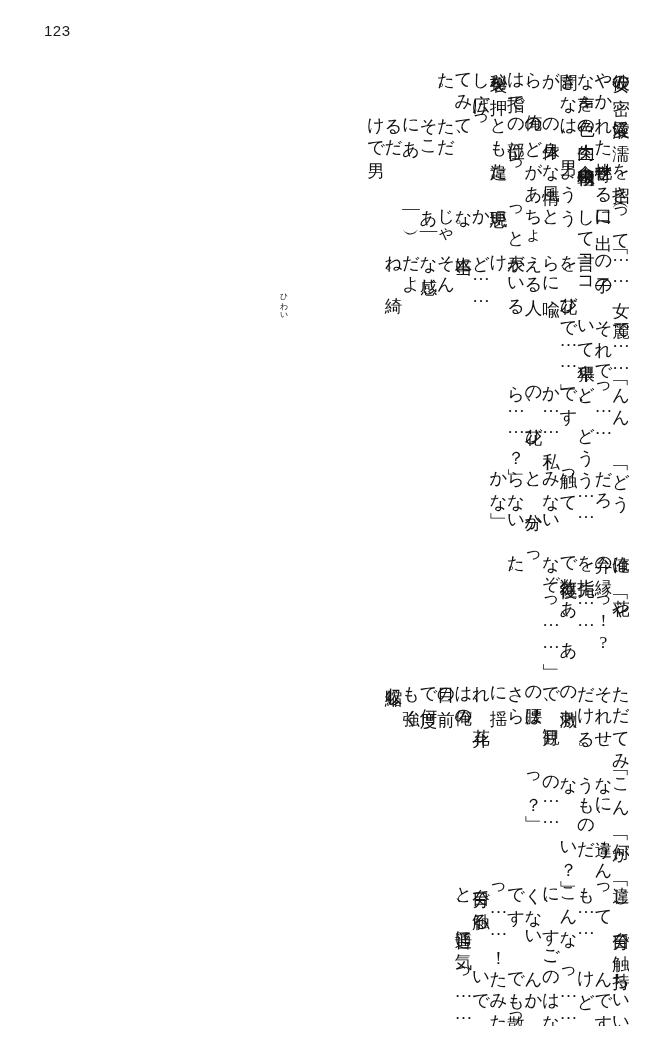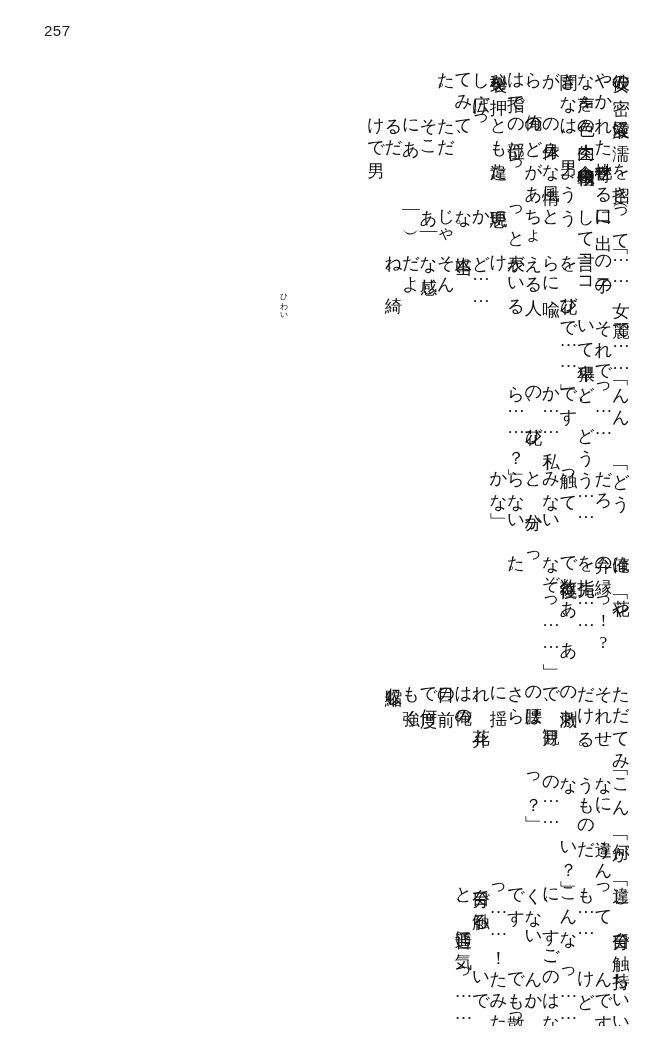--- a/index.html
+++ b/index.html
@@ -77,21 +77,21 @@
   #ruby-hanabira {
     top: 287px;
     right: 381px;
   }
 </style>
 </head>
 <body>
 
 <div id="page">
 
-  <div id="page-number">257</div>
+  <div id="page-number">123</div>
 
   <div id="text-body">
     <div class="col">彼女の密やかな声を聞きながら、俺は指で秘裂を押し広げてみた。</div>
     <div class="col">愛液に濡れた桃色の生肉は、男の身体のどの部位とも違って、ただそこにあるだけで男</div>
     <div class="col">を招き寄せる食虫植物のような風情があった。</div>
     <div class="col">（って口に出して言うと、ちょっと表現悪いかな。じゃあ――）</div>
     <div class="col">「……女の子のココを、花びらに喩える人がいるけど……本当に、そんな感じだよね。綺</div>
     <div class="col">麗で……それでいて卑猥で……」</div>
     <div class="col">「んんっ……ど、どうですか……私の、花びら……？」</div>
     <div class="col">「どうだろう……触ってみないと、分からないかな」</div>

